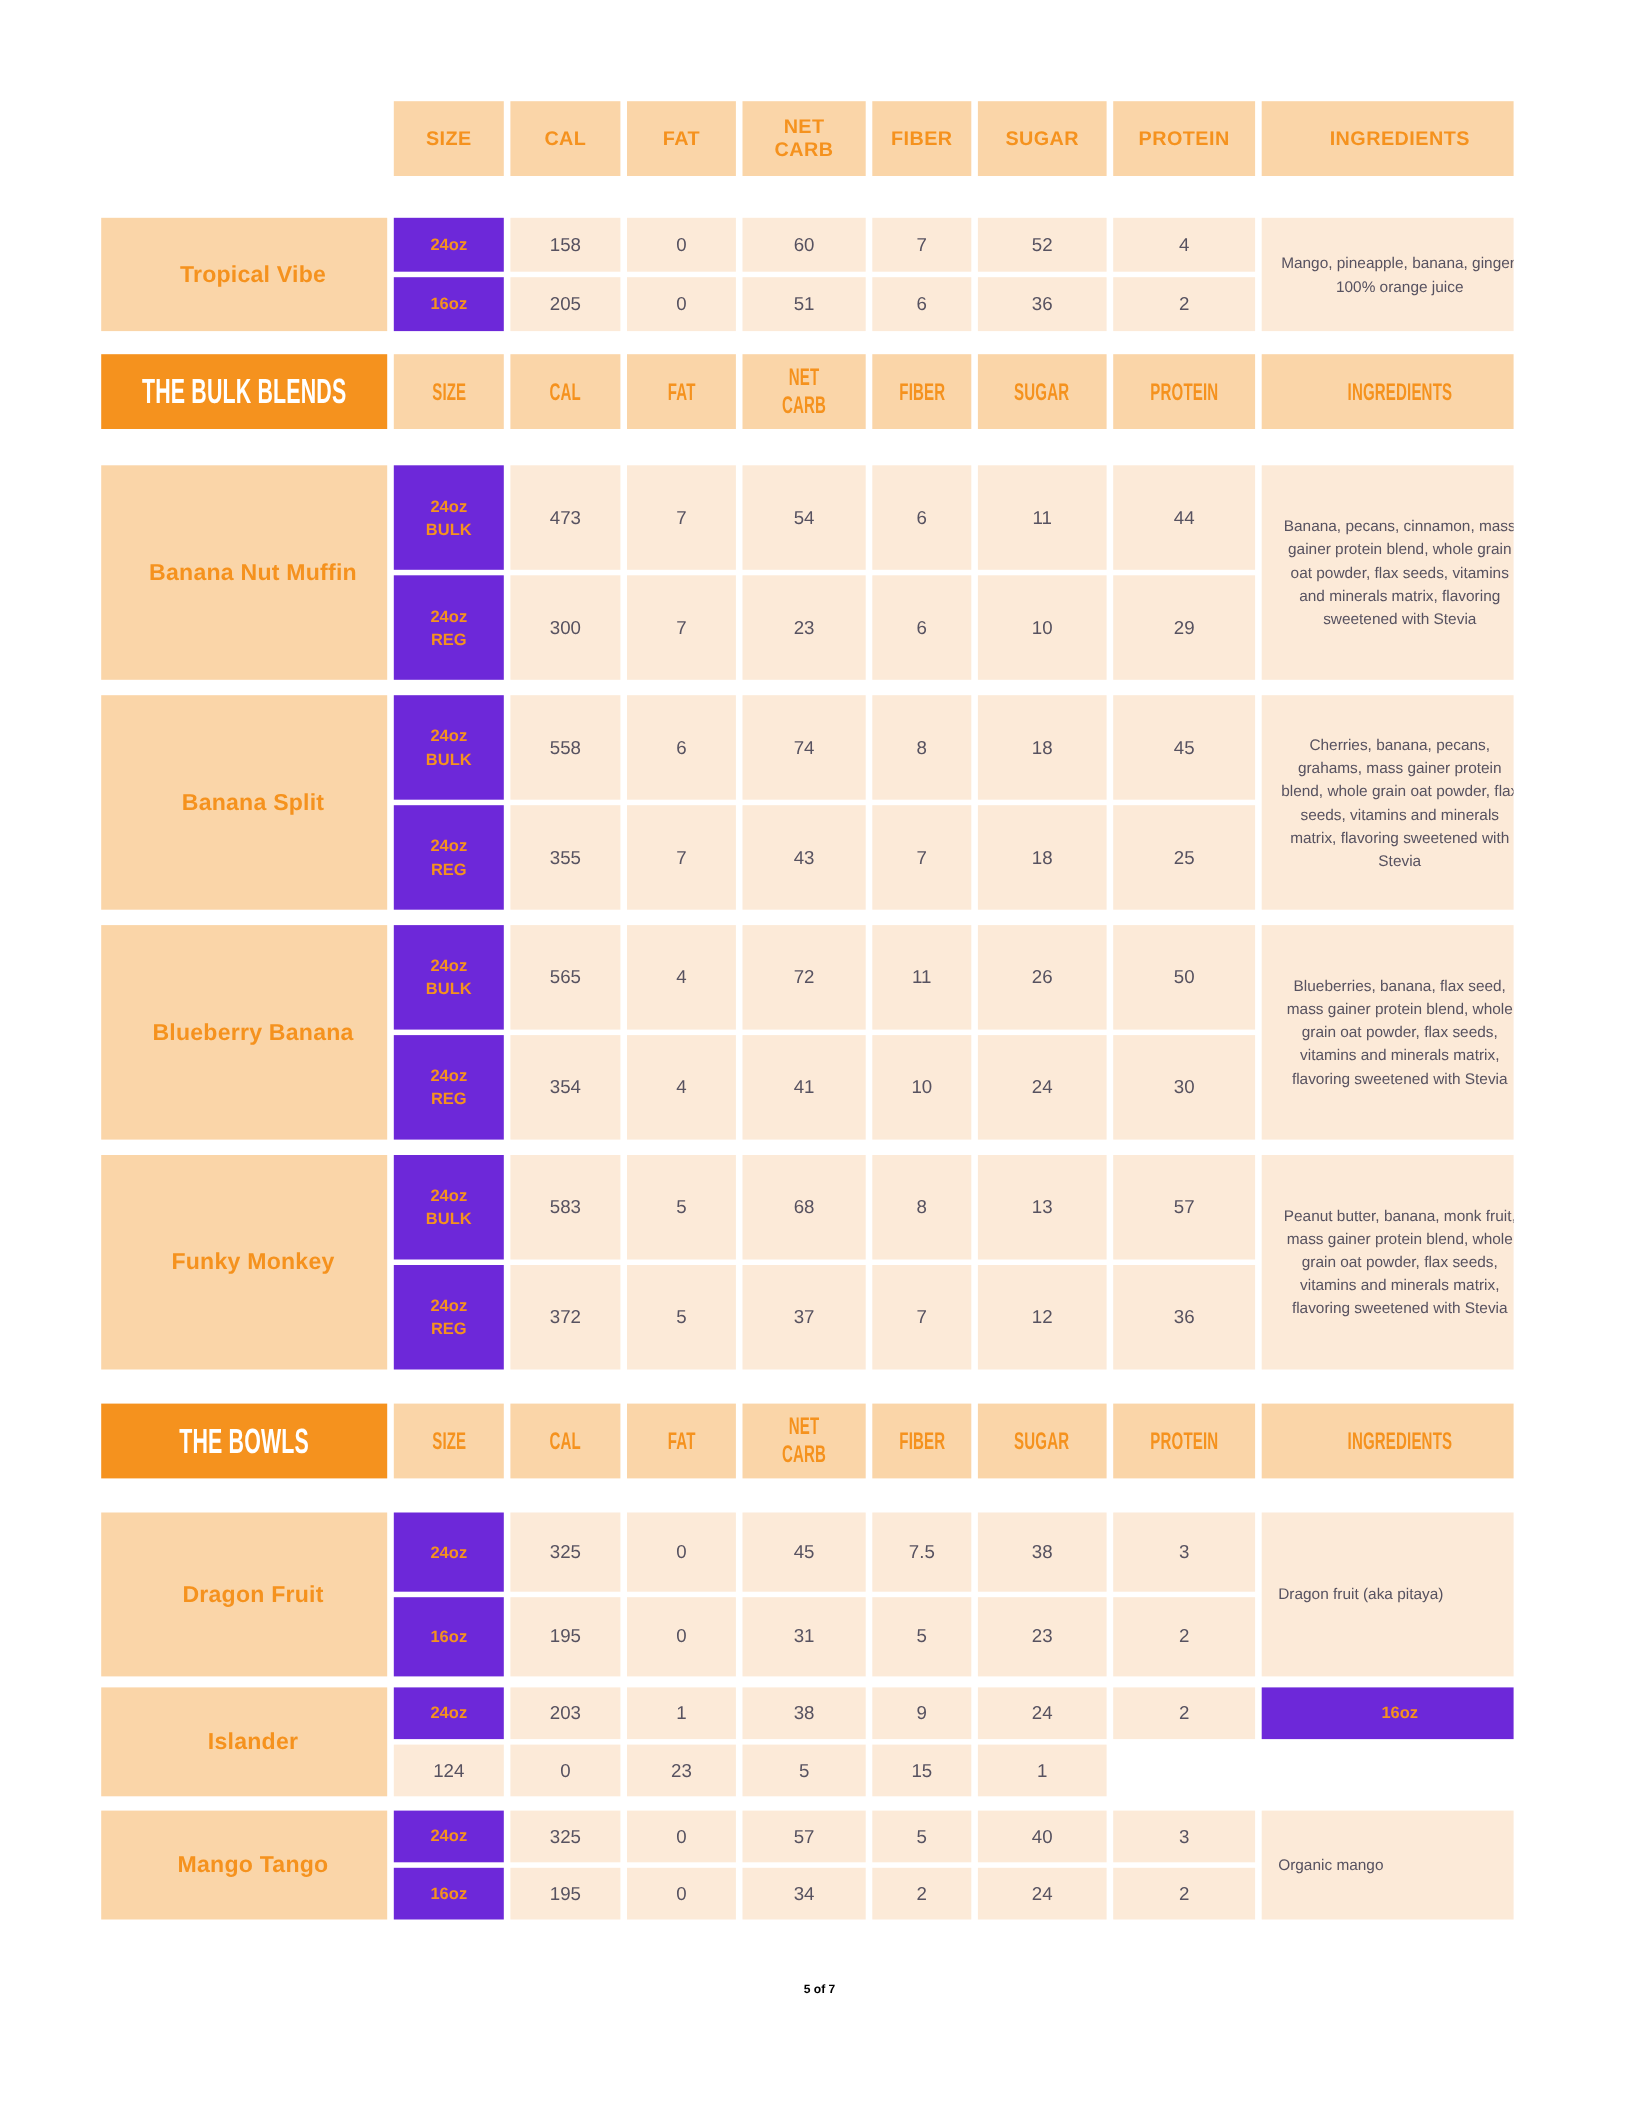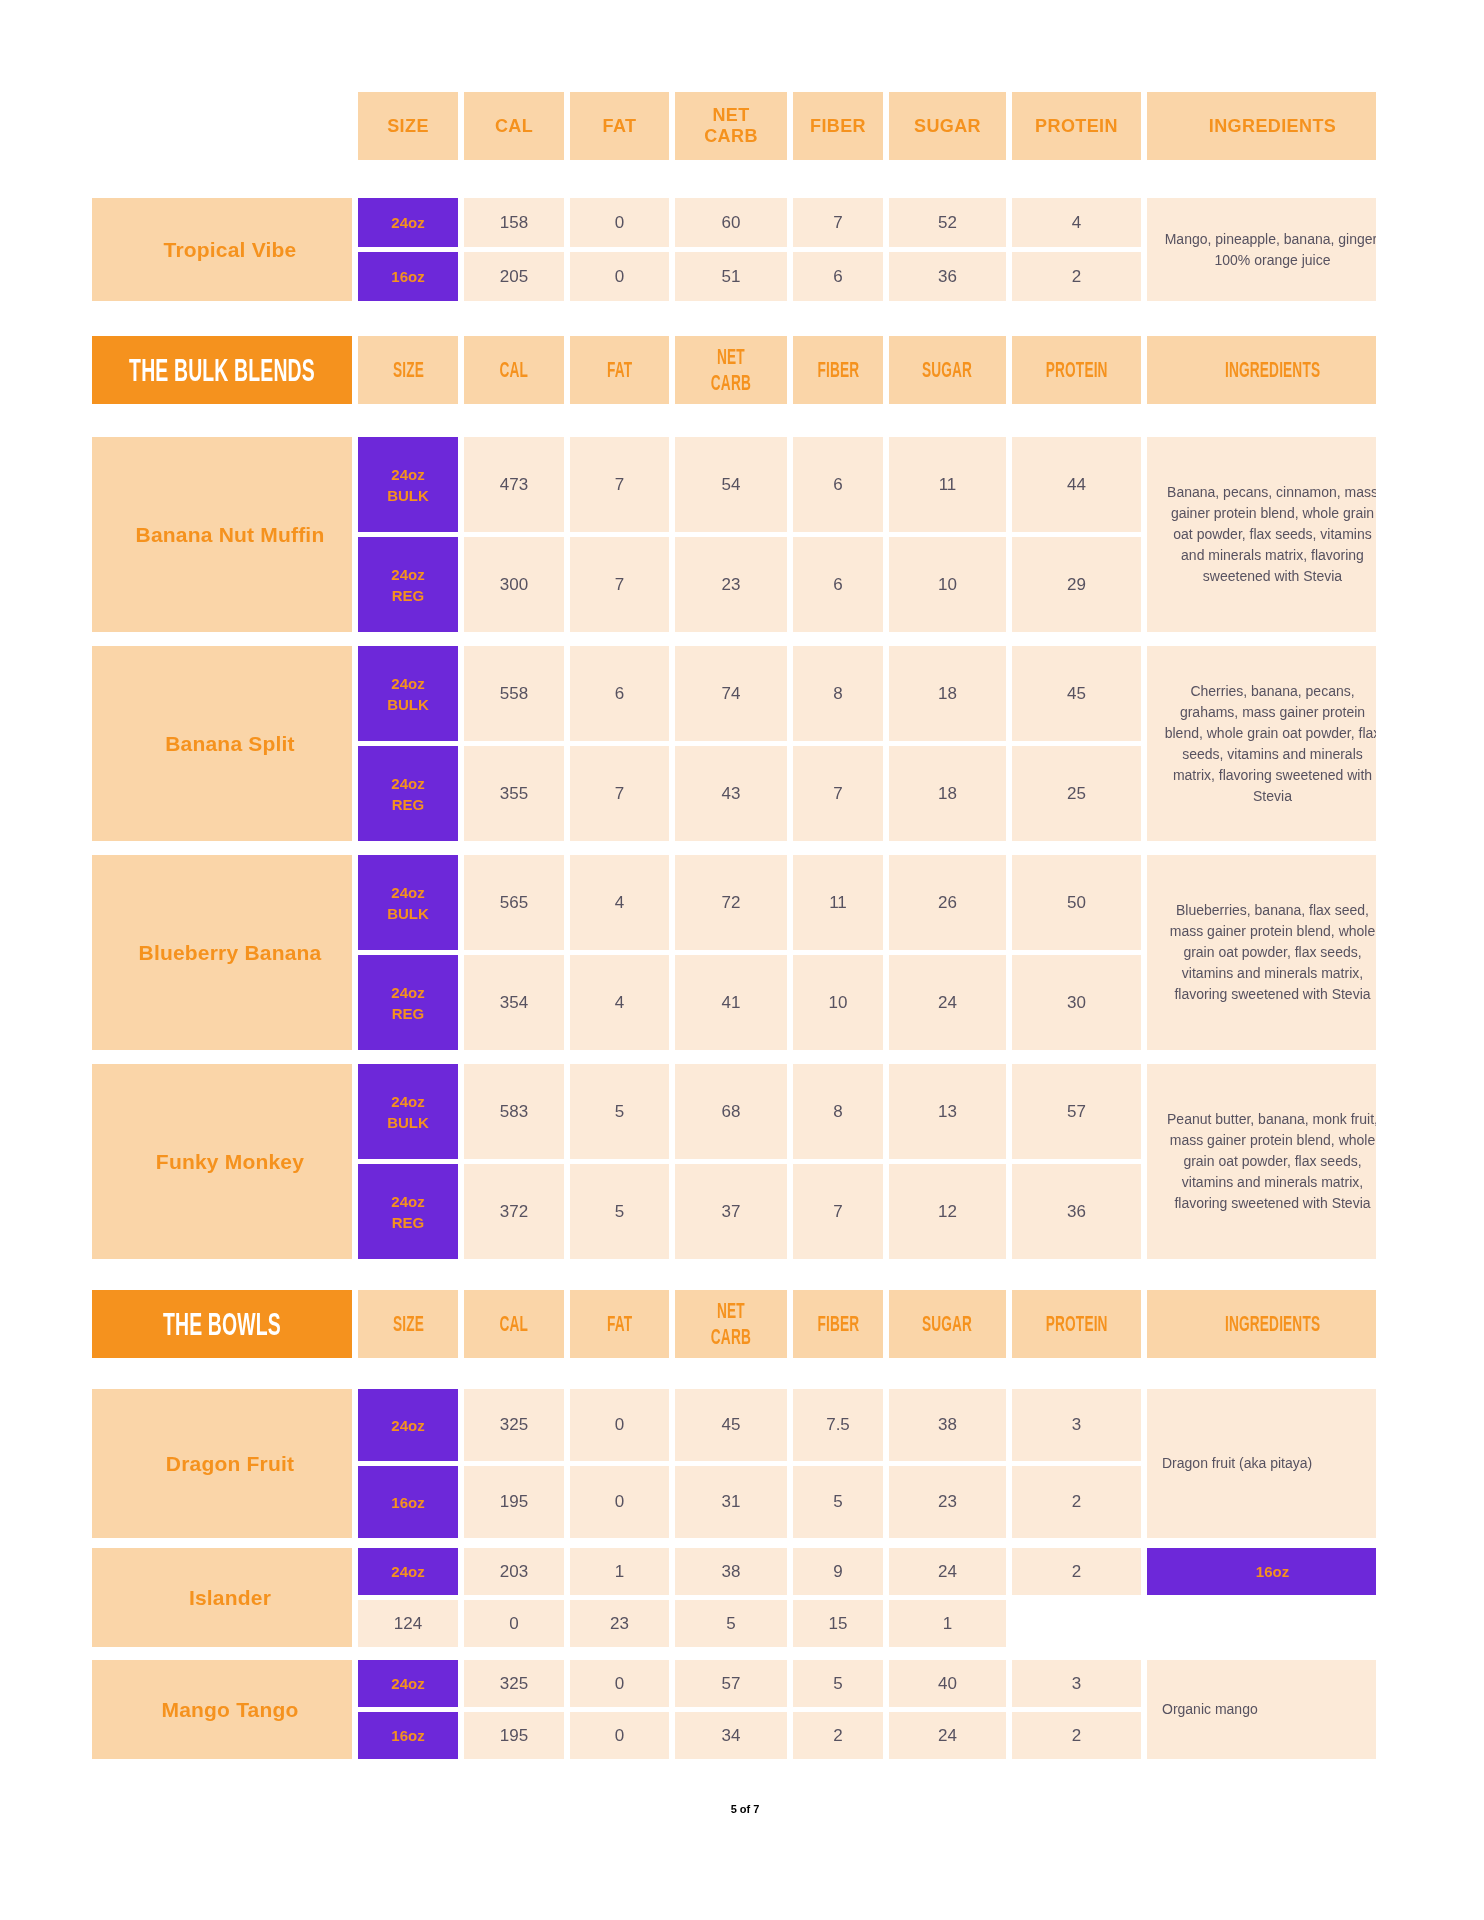--- a/index.html
+++ b/index.html
@@ -110,21 +110,21 @@
     <div class="cell val-cell">0</div>
     <div class="cell val-cell">51</div>
     <div class="cell val-cell">6</div>
     <div class="cell val-cell">36</div>
     <div class="cell val-cell">2</div>
     <div class="cell ing-cell">
           <span>Mango, pineapple, banana, ginger, 100% orange juice</span>
         </div>
   </div>
 
-  <div class="grid hdr" style="margin-top:35px">
+  <div class="grid hdr" style="margin-top:21px">
     <div class="cell sec-title">
           <span class="cond">THE BULK BLENDS</span>
         </div>
     <div class="cell hcell">
           <span class="cond">SIZE</span>
         </div>
     <div class="cell hcell">
           <span class="cond">CAL</span>
         </div>
     <div class="cell hcell">

